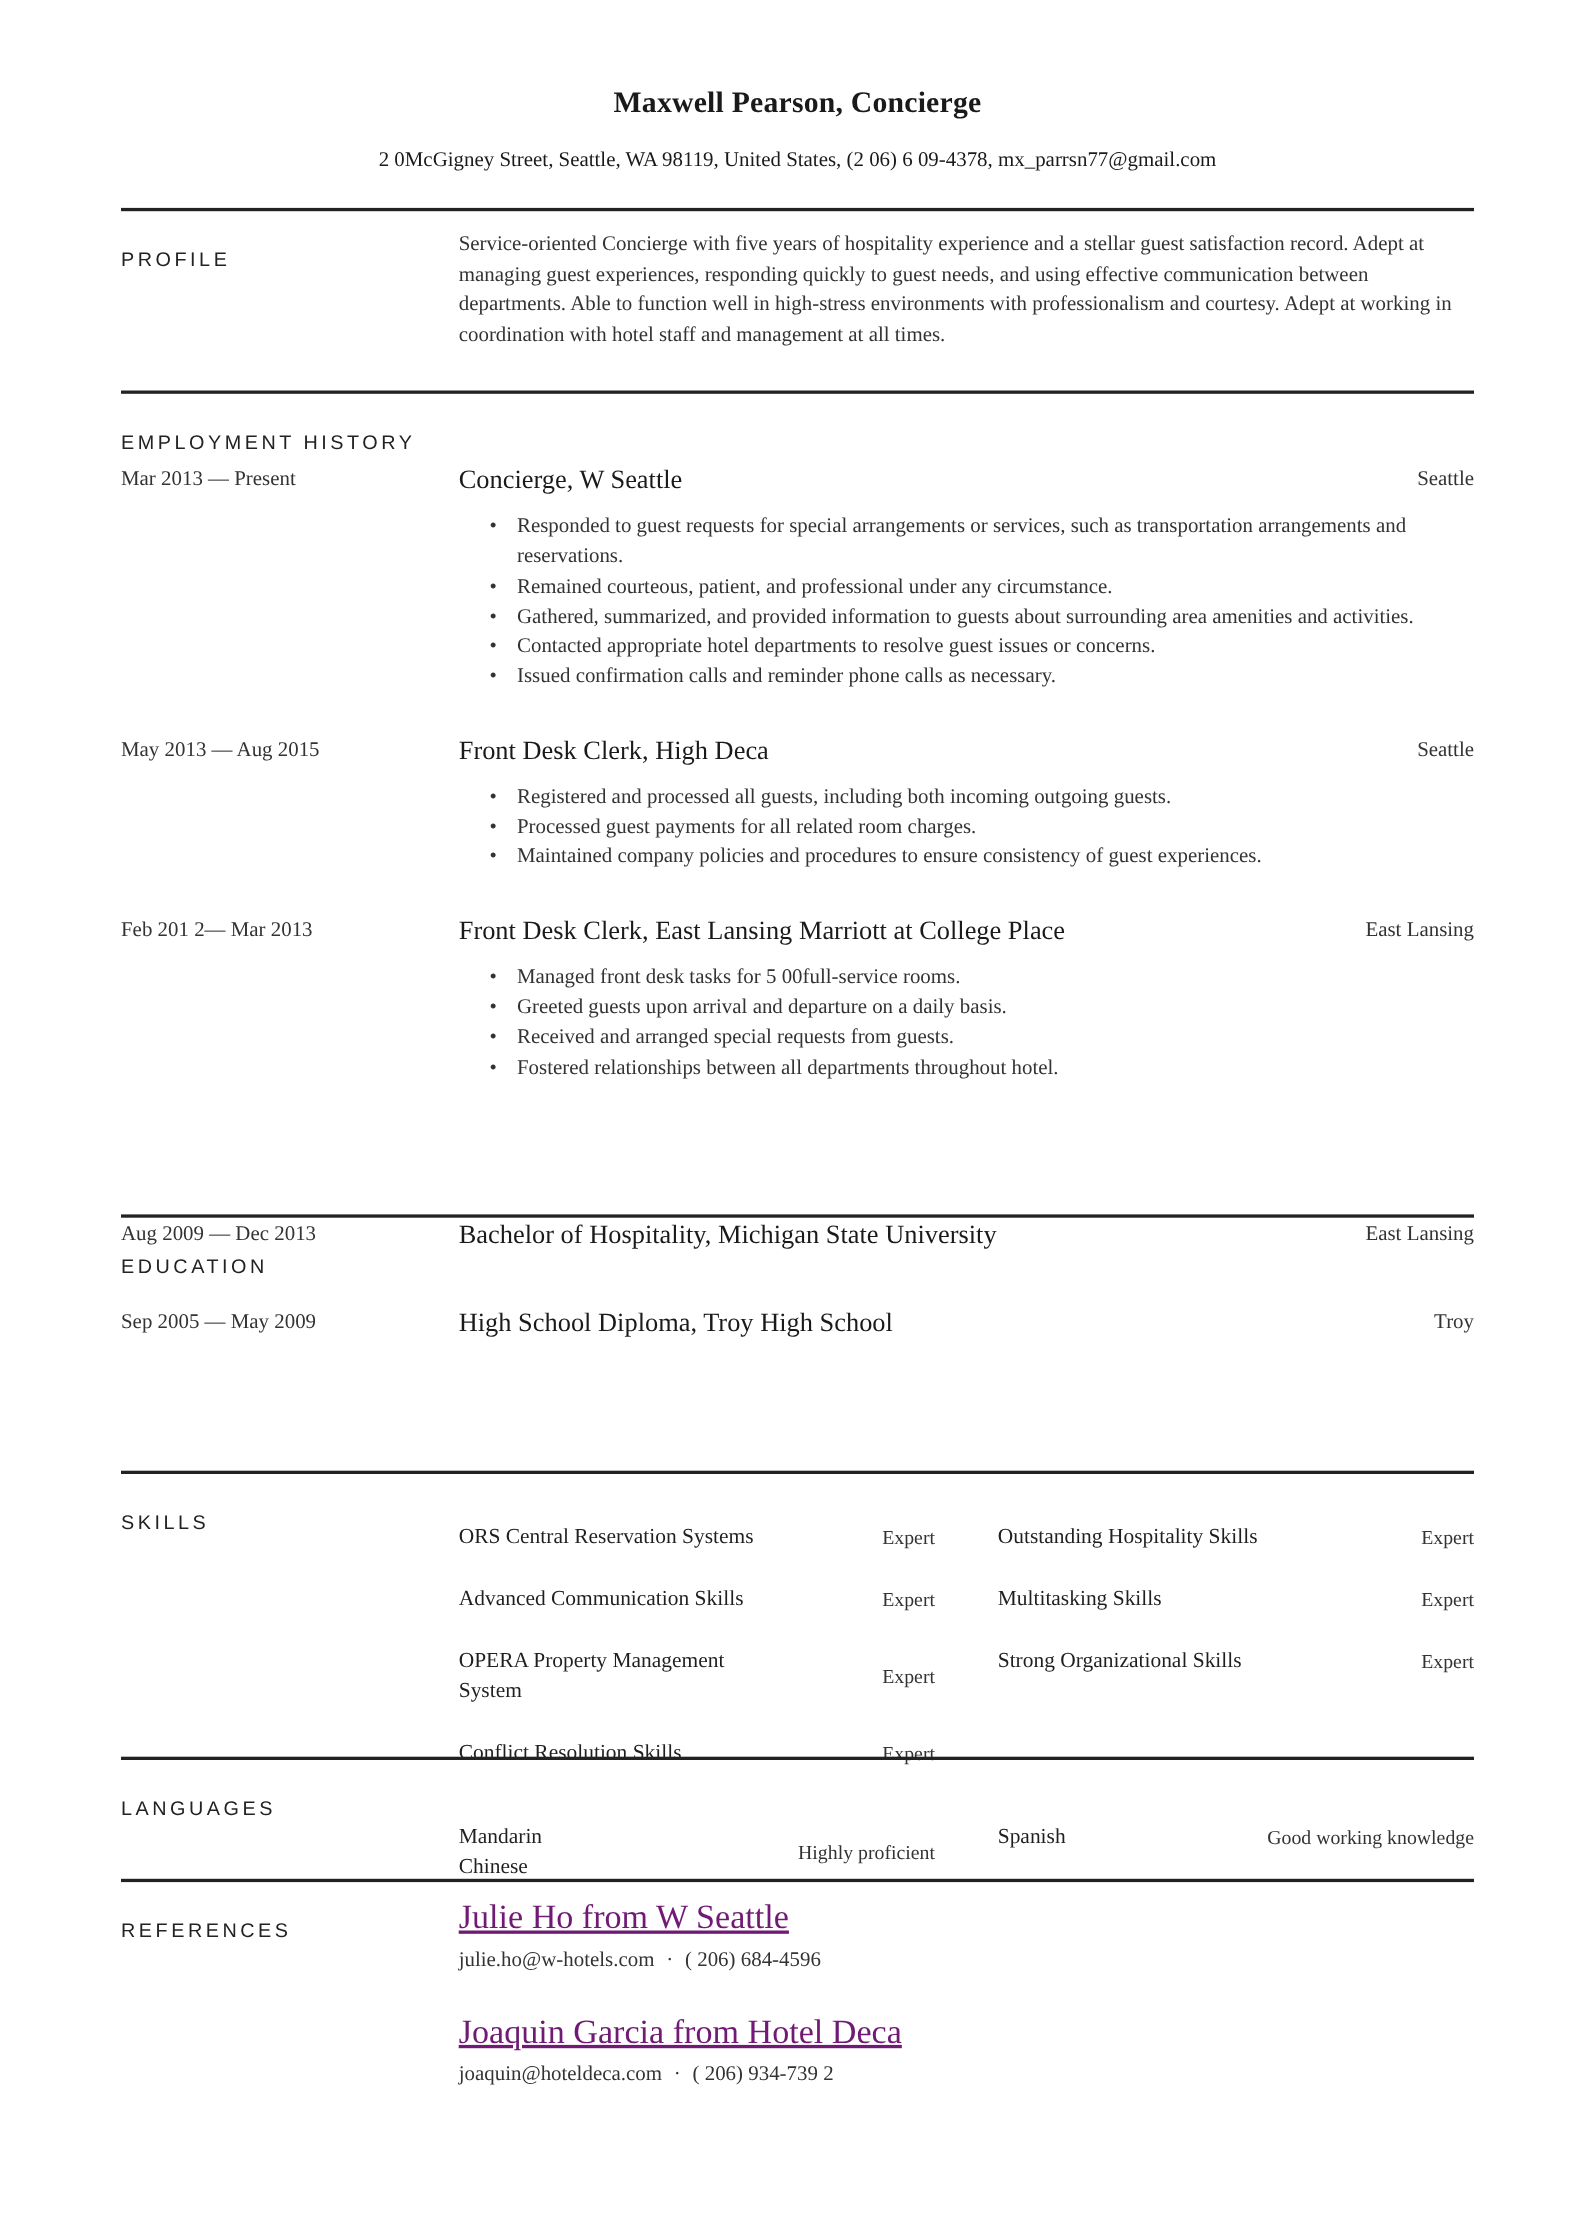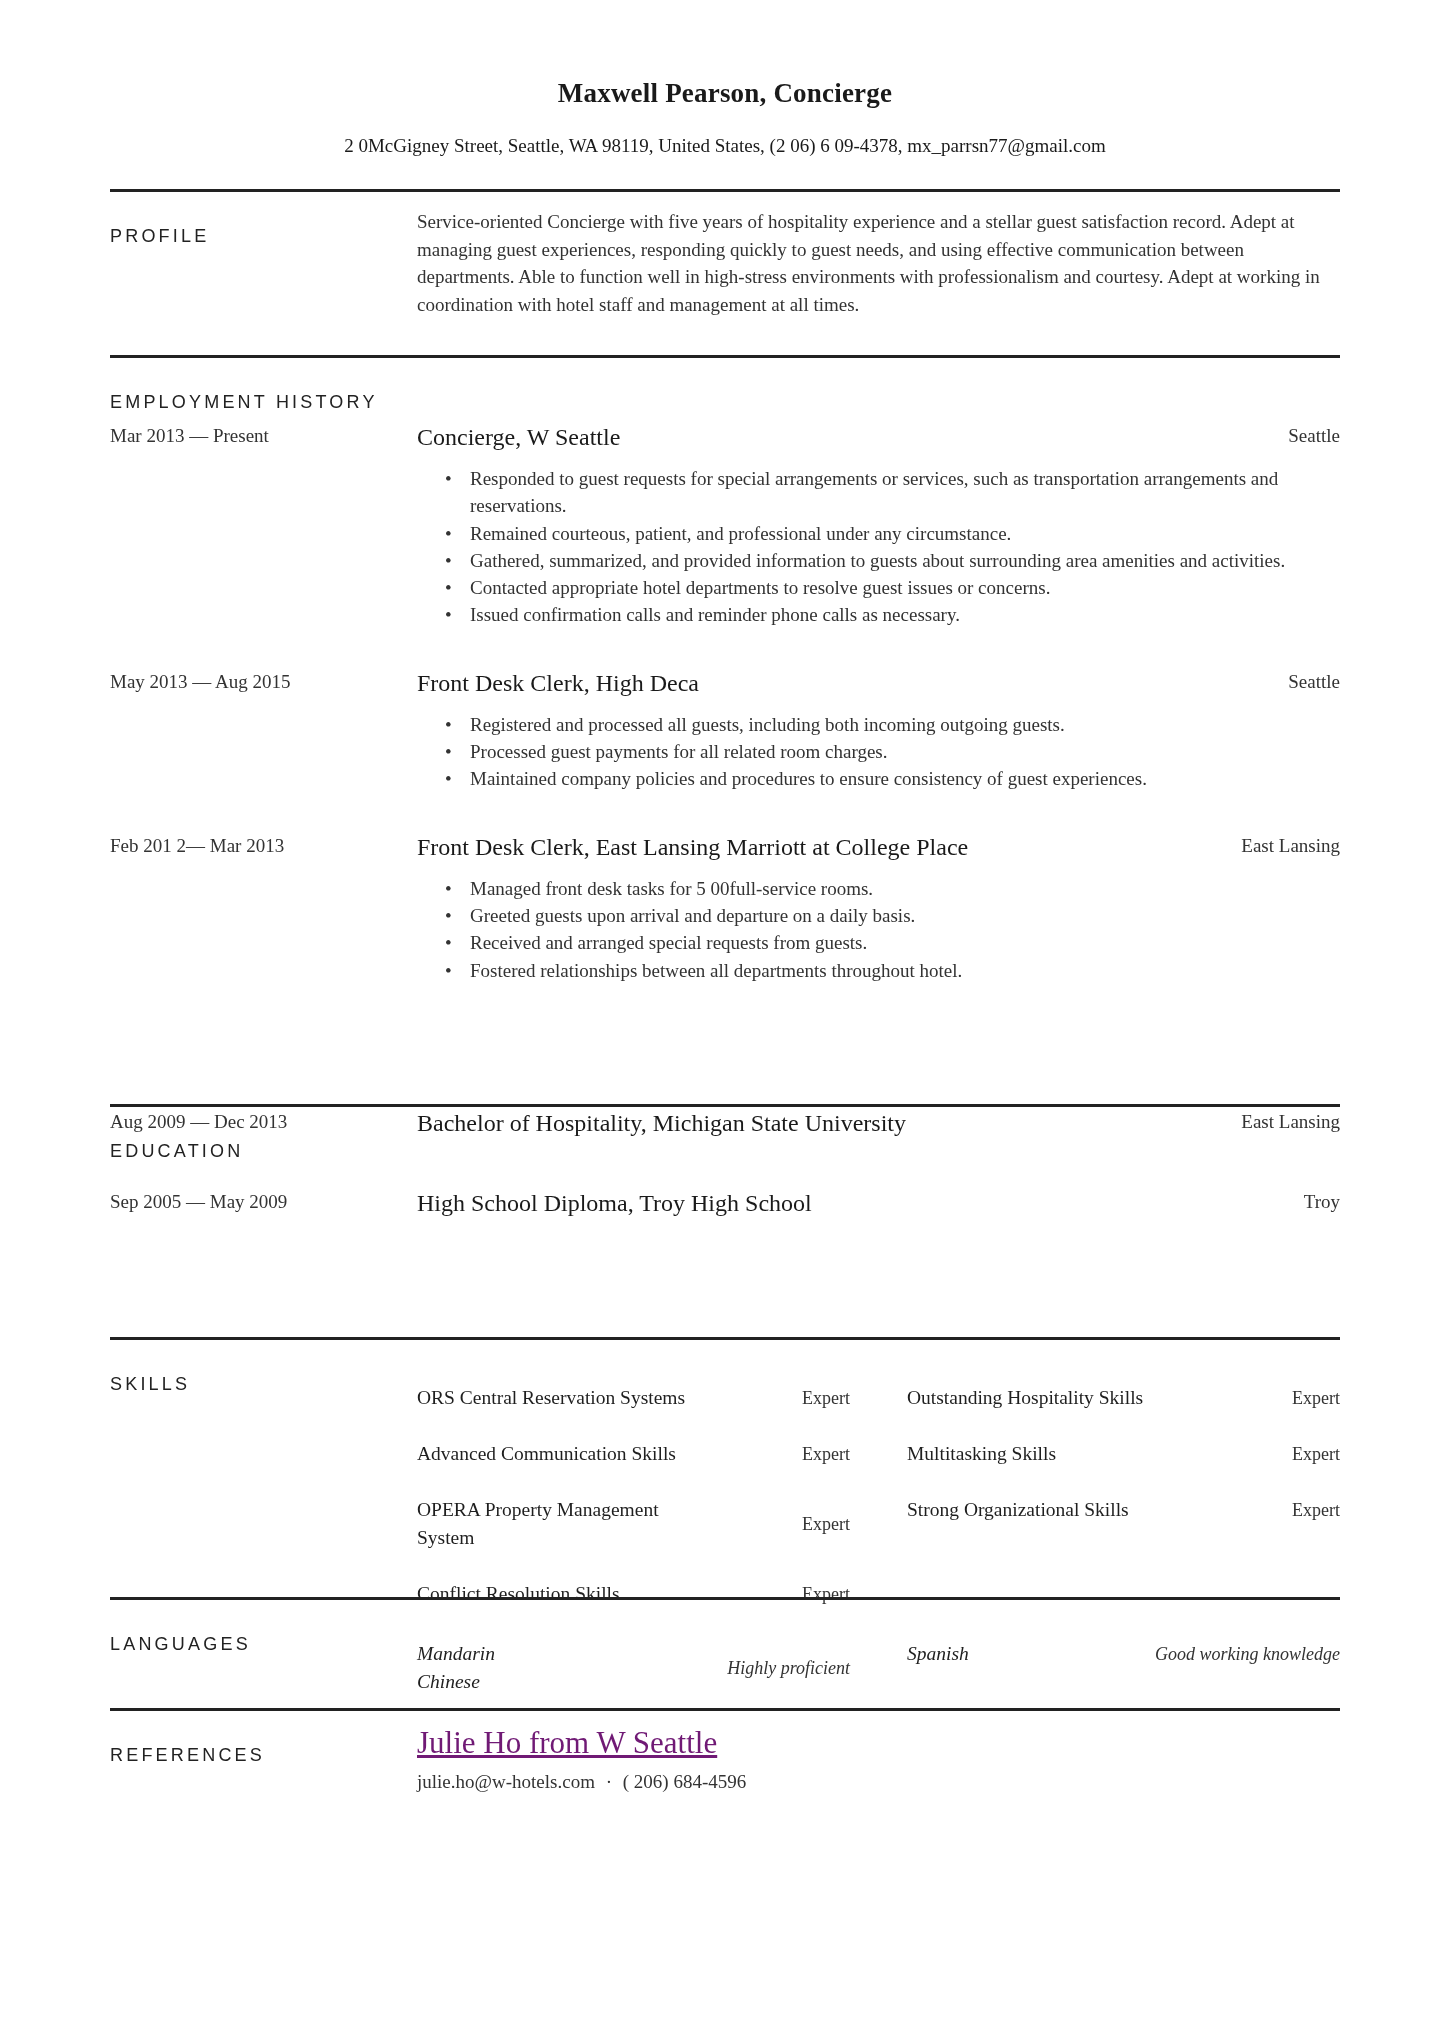--- a/index.html
+++ b/index.html
@@ -149,21 +149,21 @@
             <div class="skill-name">Strong Organizational Skills</div>
             <div class="skill-level">Expert</div>
           </div>
         </div>
       </div>
     </div>
   </div>
 
   <div class="section" style="height:111px;">
     <div class="sec-label">Languages</div>
-    <div class="sec-body" style="padding-top:12px;font-style:italic;">
+    <div class="sec-body" style="padding-top:28px;">
       <div class="skills">
         <div class="skill-col">
           <div class="skill-row">
             <div class="skill-name" style="width:120px;">Mandarin Chinese</div>
             <div class="skill-level">Highly proficient</div>
           </div>
         </div>
         <div class="skill-col">
           <div class="skill-row">
             <div class="skill-name" style="width:150px;">Spanish</div>
@@ -178,16 +178,24 @@
     <div class="sec-label">References</div>
     <div class="sec-body" style="padding-top:16px;">
       <div>
         <div class="ref-name">Julie Ho from W Seattle</div>
         <div class="ref-contact">
           <span>julie.ho@w-hotels.com</span>
           <span style="margin:0 6px;">·</span>
           <span>( 206) 684-4596</span>
         </div>
       </div>
+      <div style="margin-top:38px;">
+        <div class="ref-name">Joaquin Garcia from Hotel Deca</div>
+        <div class="ref-contact">
+          <span>joaquin@hoteldeca.com</span>
+          <span style="margin:0 6px;">·</span>
+          <span>( 206) 934-739 2</span>
+        </div>
+      </div>
     </div>
   </div>
 
 </div>
 
 </body></html>

